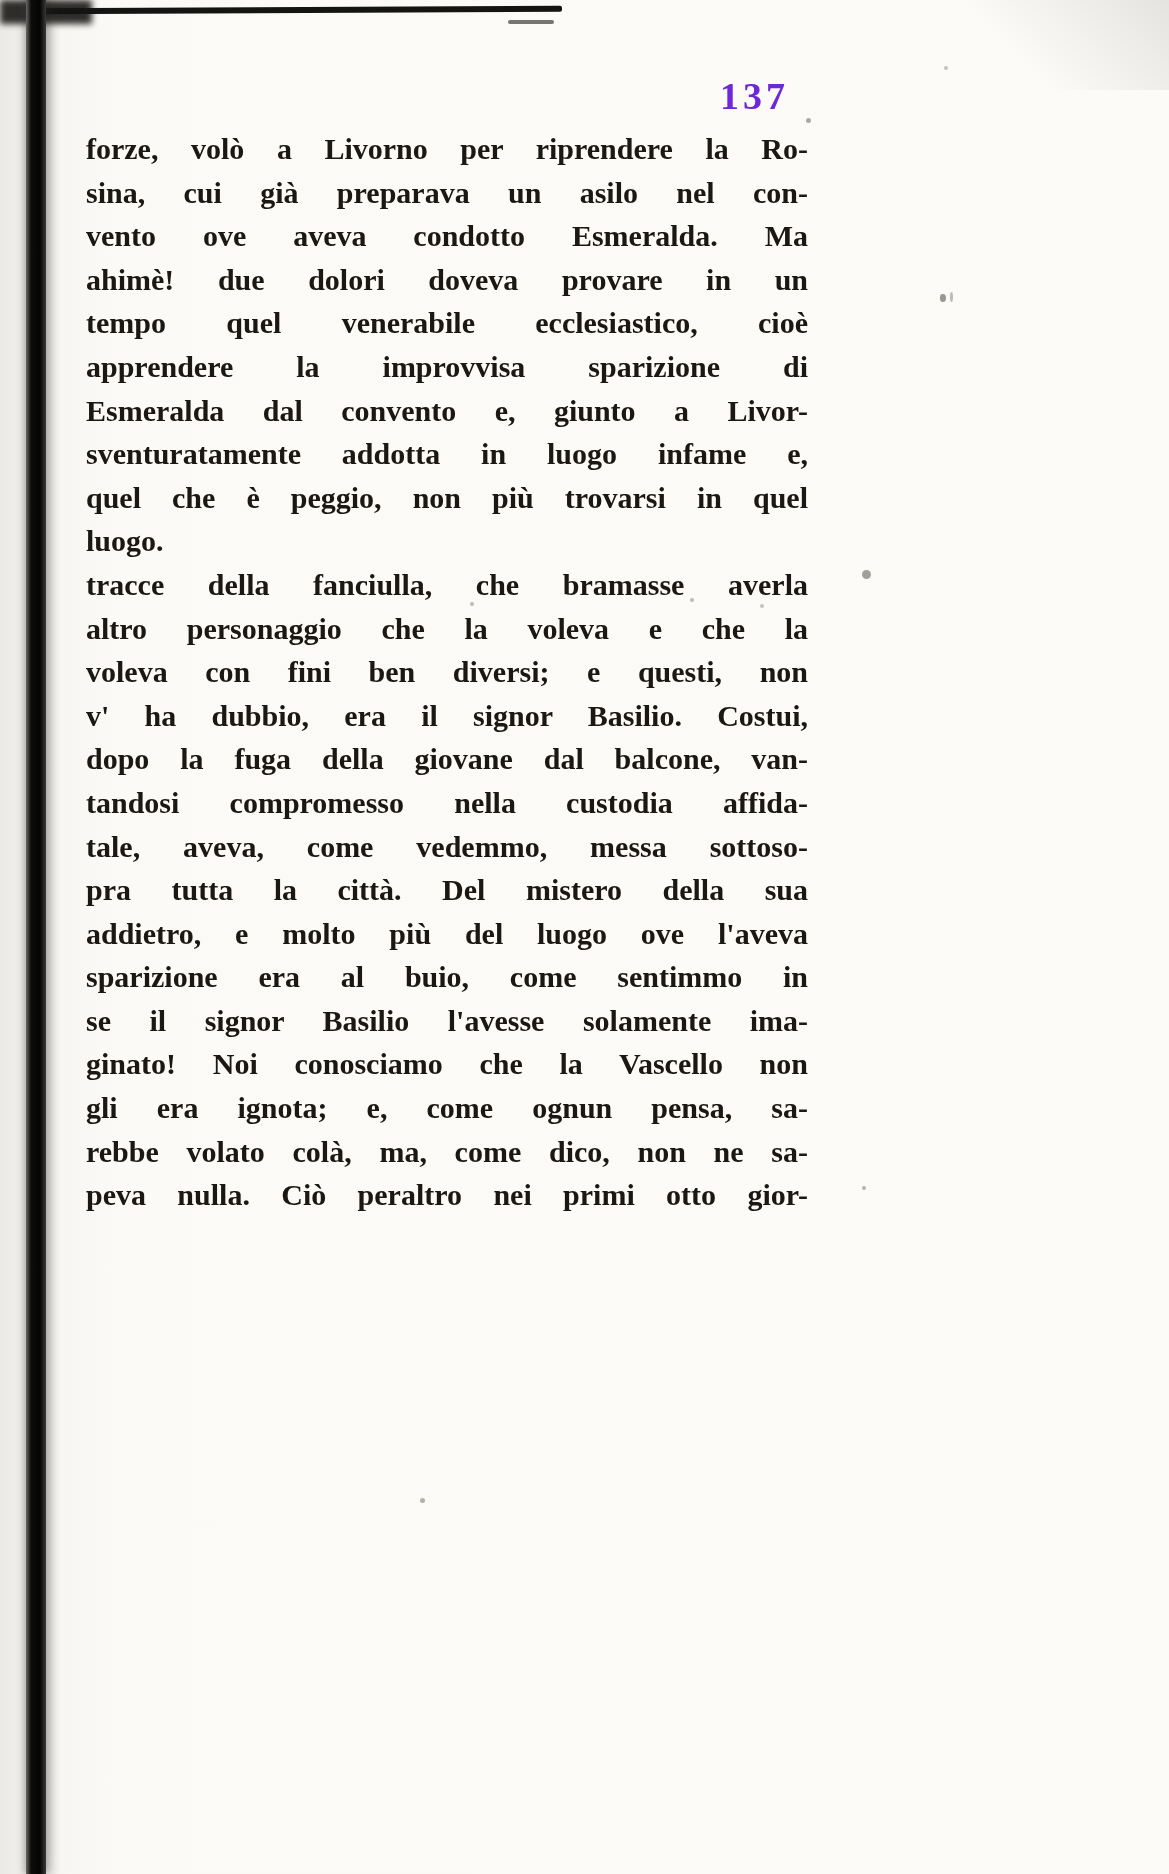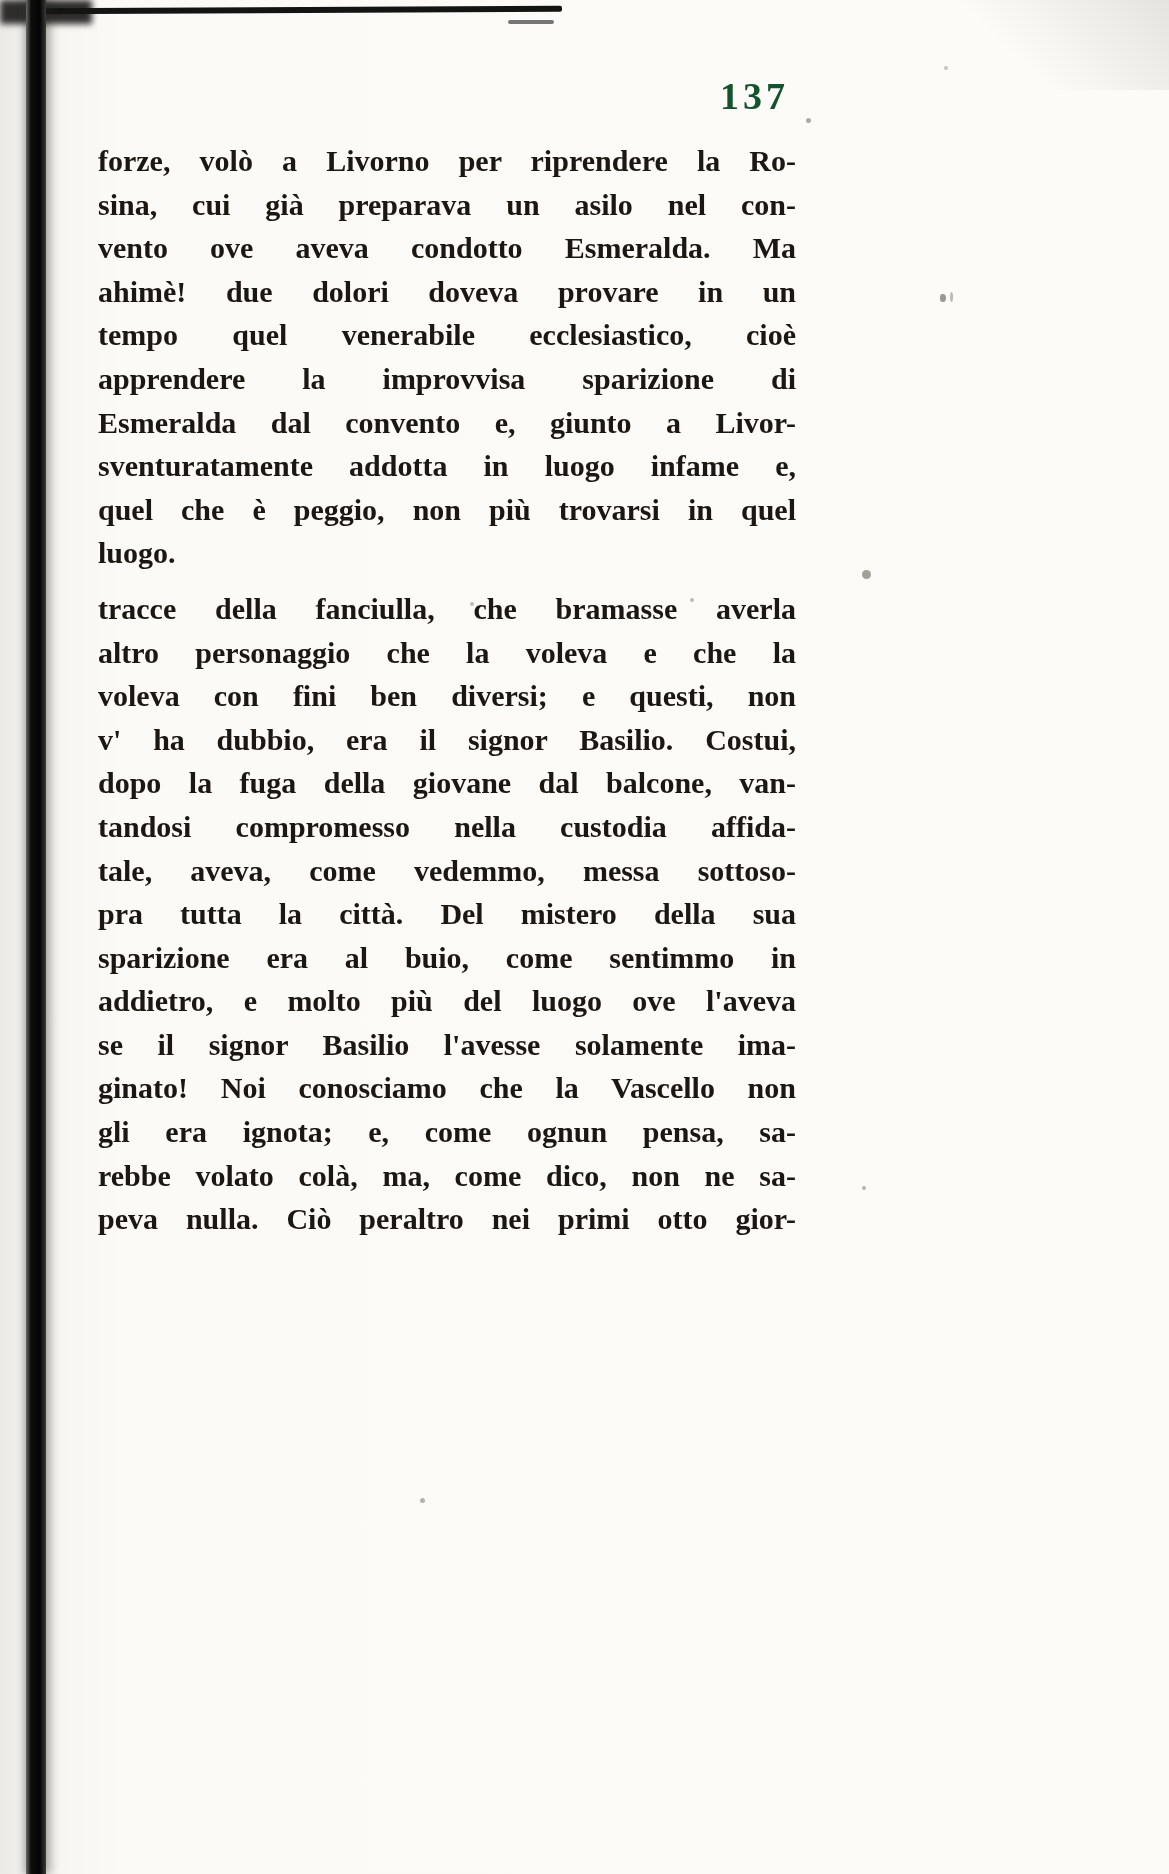--- a/index.html
+++ b/index.html
@@ -67,34 +67,34 @@
     background: linear-gradient(225deg, rgba(120,120,115,0.18), rgba(120,120,115,0) 70%);
     pointer-events: none;
   }
   .page-number {
     position: absolute;
     left: 720px;
     top: 74px;
     font-size: 38px;
     font-weight: 700;
     letter-spacing: 4px;
-    color: #14532d;
+    color: #6d28d9;
   }
   .text-block {
     position: absolute;
     left: 86px;
     top: 127px;
     width: 722px;
     font-size: 30px;
     line-height: 43.6px;
     font-weight: 700;
     color: #1b1712;
   }
   .paragraph {
-    margin: 12px;
+    margin: 0;
   }
   .line {
     text-align: justify;
     text-align-last: justify;
   }
   .line.no-just {
     text-align-last: left;
   }
   .line.indent {
     text-indent: 46px;
@@ -144,22 +144,22 @@
       </div>
       <div class="paragraph">
         <div class="line">tracce della fanciulla, che bramasse averla</div>
         <div class="line">altro personaggio che la voleva e che la</div>
         <div class="line">voleva con fini ben diversi; e questi, non</div>
         <div class="line">v' ha dubbio, era il signor Basilio. Costui,</div>
         <div class="line">dopo la fuga della giovane dal balcone, van-</div>
         <div class="line">tandosi compromesso nella custodia affida-</div>
         <div class="line">tale, aveva, come vedemmo, messa sottoso-</div>
         <div class="line">pra tutta la città. Del mistero della sua</div>
+        <div class="line">addietro, e molto più del luogo ove l'aveva</div>
         <div class="line">sparizione era al buio, come sentimmo in</div>
-        <div class="line">addietro, e molto più del luogo ove l'aveva</div>
         <div class="line">se il signor Basilio l'avesse solamente ima-</div>
         <div class="line">ginato! Noi conosciamo che la Vascello non</div>
         <div class="line">gli era ignota; e, come ognun pensa, sa-</div>
         <div class="line">rebbe volato colà, ma, come dico, non ne sa-</div>
         <div class="line">peva nulla. Ciò peraltro nei primi otto gior-</div>
       </div>
     </div>
 
   <div class="speck s1"></div>
   <div class="speck s2"></div>

